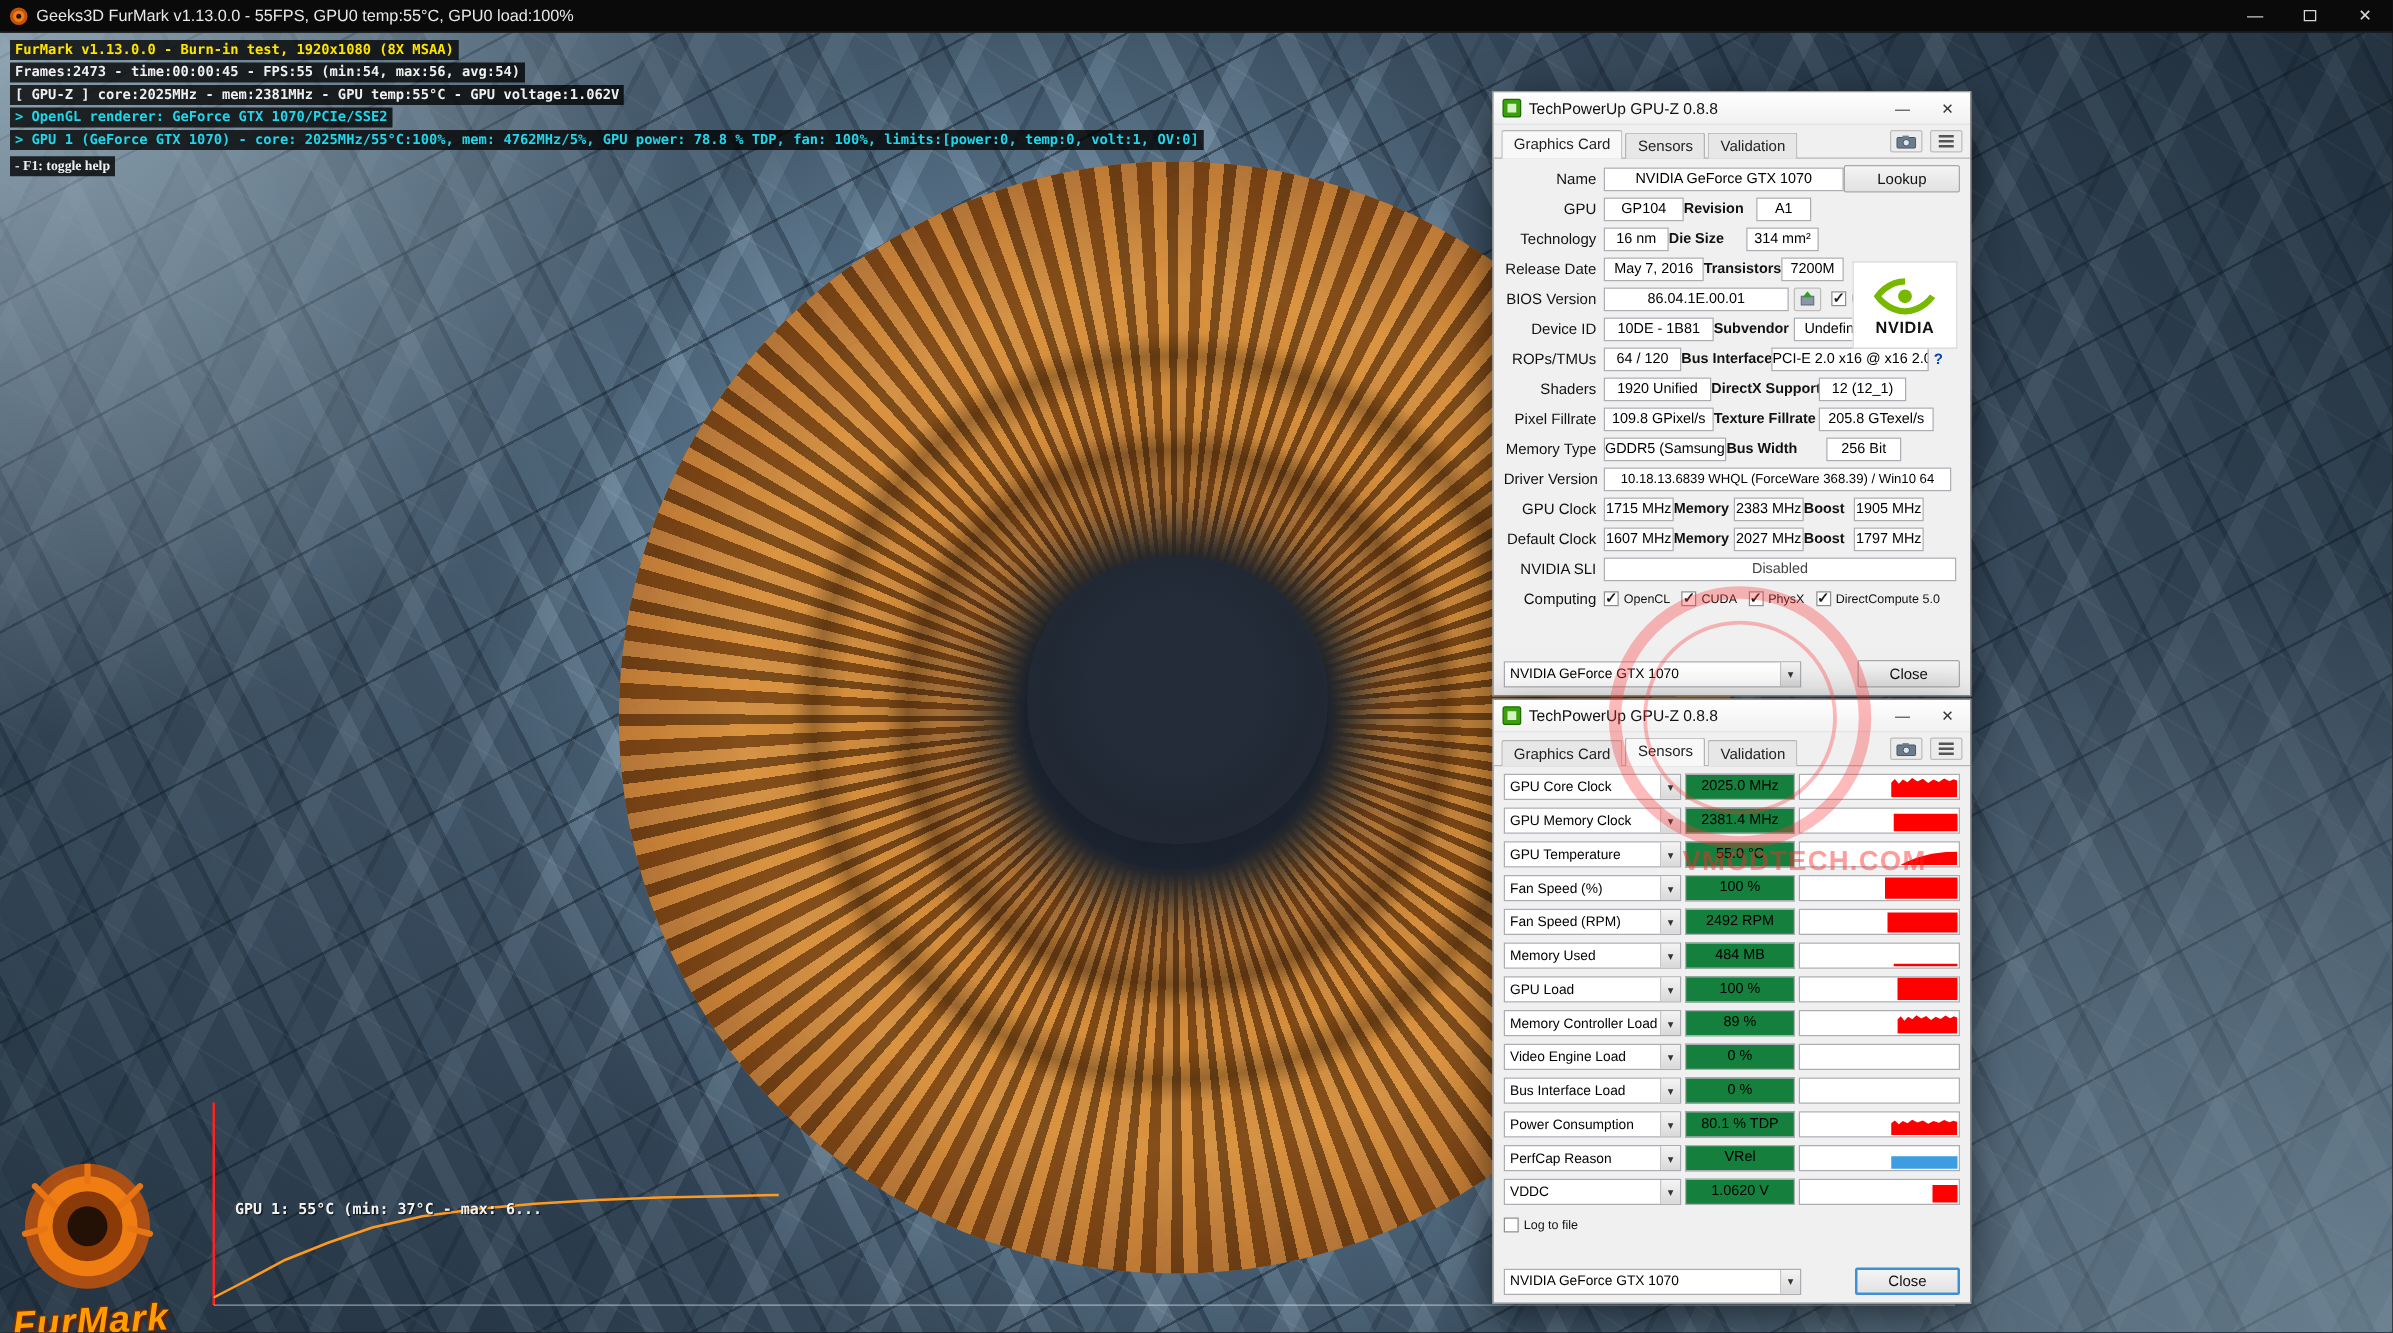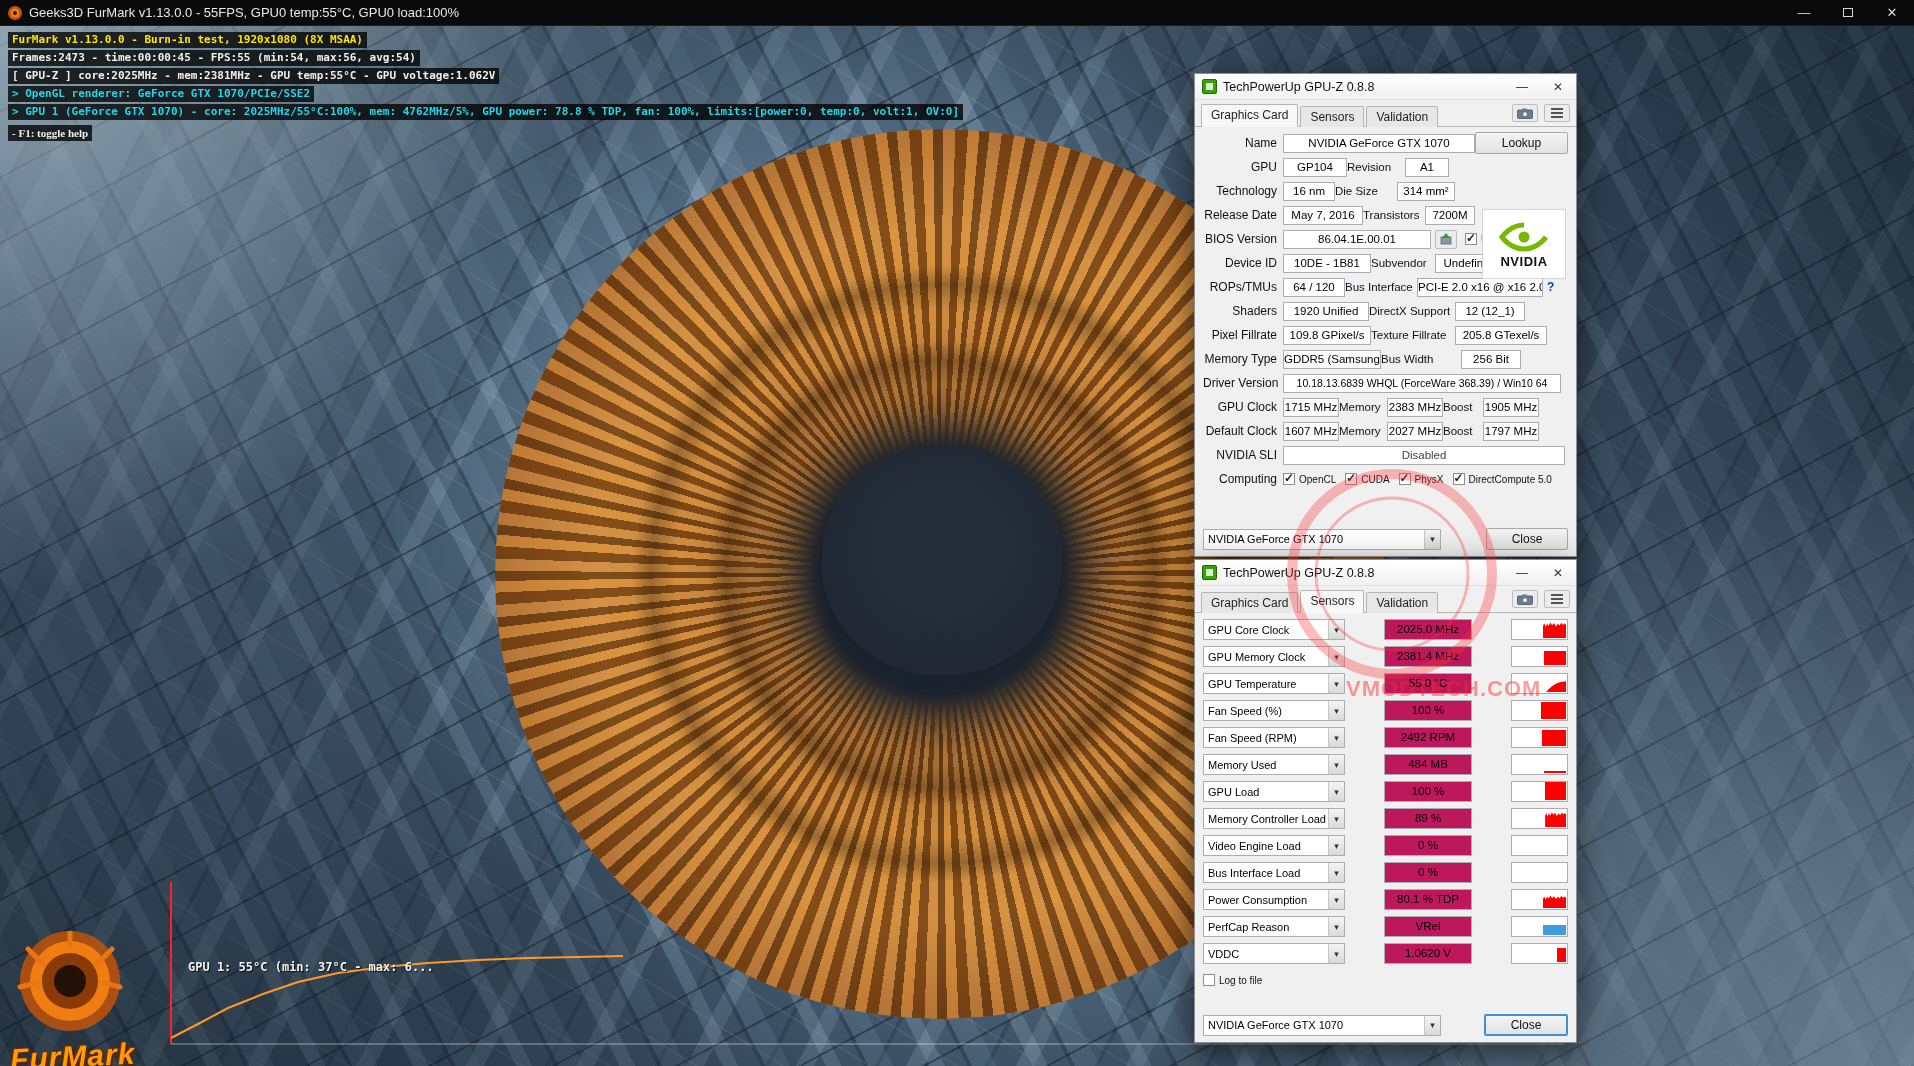--- a/index.html
+++ b/index.html
@@ -104,21 +104,21 @@
   .gz-iconbtn { width:26px; height:18px; background:#ececec; border:1px solid #bdbdbd; border-radius:2px;
     display:flex; align-items:center; justify-content:center; }
   .menu-lines { display:flex; flex-direction:column; gap:2px; }
   .menu-lines i { width:12px; height:2px; background:#555; display:block; }
 
   .gz-body { flex:1; display:flex; flex-direction:column; padding:4px 8px 6px 8px; position:relative; overflow:hidden; }
 
   
   .gz-row { display:flex; align-items:center; height:24px; flex:0 0 auto; }
   .gz-label { width:80px; flex:0 0 auto; text-align:right; padding-right:6px; font-size:12px; color:#111; white-space:nowrap; }
-  .gz-midlabel { text-align:left; padding-right:23px; font-size:11.5px; color:#111; white-space:nowrap; flex:0 0 auto; }
+  .gz-midlabel { text-align:center; padding-right:23px; font-size:11.5px; color:#111; white-space:nowrap; flex:0 0 auto;font-weight:bold; }
   .f { height:19px; line-height:17px; background:#fff; border:1px solid #abadb3; font-size:11.5px; color:#000;
     text-align:center; white-space:nowrap; overflow:hidden; flex:0 0 auto; }
   .gz-btn { height:22px; background:linear-gradient(#f4f4f4,#e2e2e2); border:1px solid #a8a8a8; border-radius:2px;
     font-size:12px; color:#111; font-family:"Liberation Sans",sans-serif; }
   .gz-btn.focused { border:2px solid #3d8fd6; }
   .help-link { color:#0645ad; font-weight:bold; font-size:12px; margin-left:4px; }
   .cb { width:12px; height:12px; background:#fff; border:1px solid #8e8e8e; display:inline-block; position:relative; flex:0 0 auto; }
   .cb.checked::after { content:"✓"; position:absolute; left:0px; top:-3px; font-size:12px; color:#1a1a1a; font-weight:bold; }
   .cb-label { font-size:10px; color:#111; margin-left:4px; white-space:nowrap; }
   .nv-logo { position:absolute; right:10px; top:82px; width:84px; height:70px; background:#fff; border:1px solid #d5d5d5;
@@ -126,23 +126,23 @@
   .nv-word { font-size:13px; font-weight:bold; color:#111; letter-spacing:0.5px; }
   .gz-bottom { margin-top:auto; display:flex; align-items:center; flex:0 0 auto; padding-top:4px; }
 
   
   .combo { display:flex; align-items:center; background:#fff; border:1px solid #abadb3; height:21px; }
   .combo-text { flex:1; font-size:11px; color:#000; padding-left:4px; white-space:nowrap; overflow:hidden; }
   .combo-arrow { width:16px; align-self:stretch; background:linear-gradient(#f4f4f4,#d9d9d9); border-left:1px solid #c5c5c5;
     font-size:9px; color:#333; display:flex; align-items:center; justify-content:center; flex:0 0 auto; }
 
   
-  .sensor-row { display:flex; align-items:center; height:25px; margin-bottom:2px; flex:0 0 auto;gap:36px; }
+  .sensor-row { display:flex; align-items:center; height:25px; margin-bottom:2px; flex:0 0 auto; }
   .sensor-row .combo { width:142px; flex:0 0 auto; }
-  .sensor-value { width:88px; flex:0 0 auto; height:21px; line-height:19px; background:#be185d; border:1px solid #abadb3;
+  .sensor-value { width:88px; flex:0 0 auto; height:21px; line-height:19px; background:#15803d; border:1px solid #abadb3;
     font-size:11.5px; text-align:center; margin-left:3px; white-space:nowrap; overflow:hidden; }
   .sensor-graph { flex:1; height:21px; background:#fff; border:1px solid #abadb3; margin-left:3px; position:relative; overflow:hidden; }
   .graph-fill { position:absolute; right:1px; bottom:1px; }
   .graph-fill.spiky { clip-path:polygon(0 25%,6% 5%,12% 30%,18% 8%,25% 22%,32% 0,40% 18%,48% 4%,56% 26%,64% 8%,72% 20%,80% 2%,88% 16%,94% 6%,100% 14%,100% 100%,0 100%); }
   .graph-fill.rise { clip-path:polygon(0 100%,12% 75%,30% 45%,55% 18%,80% 6%,100% 2%,100% 100%,0 100%); }
   .log-row { display:flex; align-items:center; margin-top:6px; flex:0 0 auto; }
 </style>
 </head>
 <body>
 

